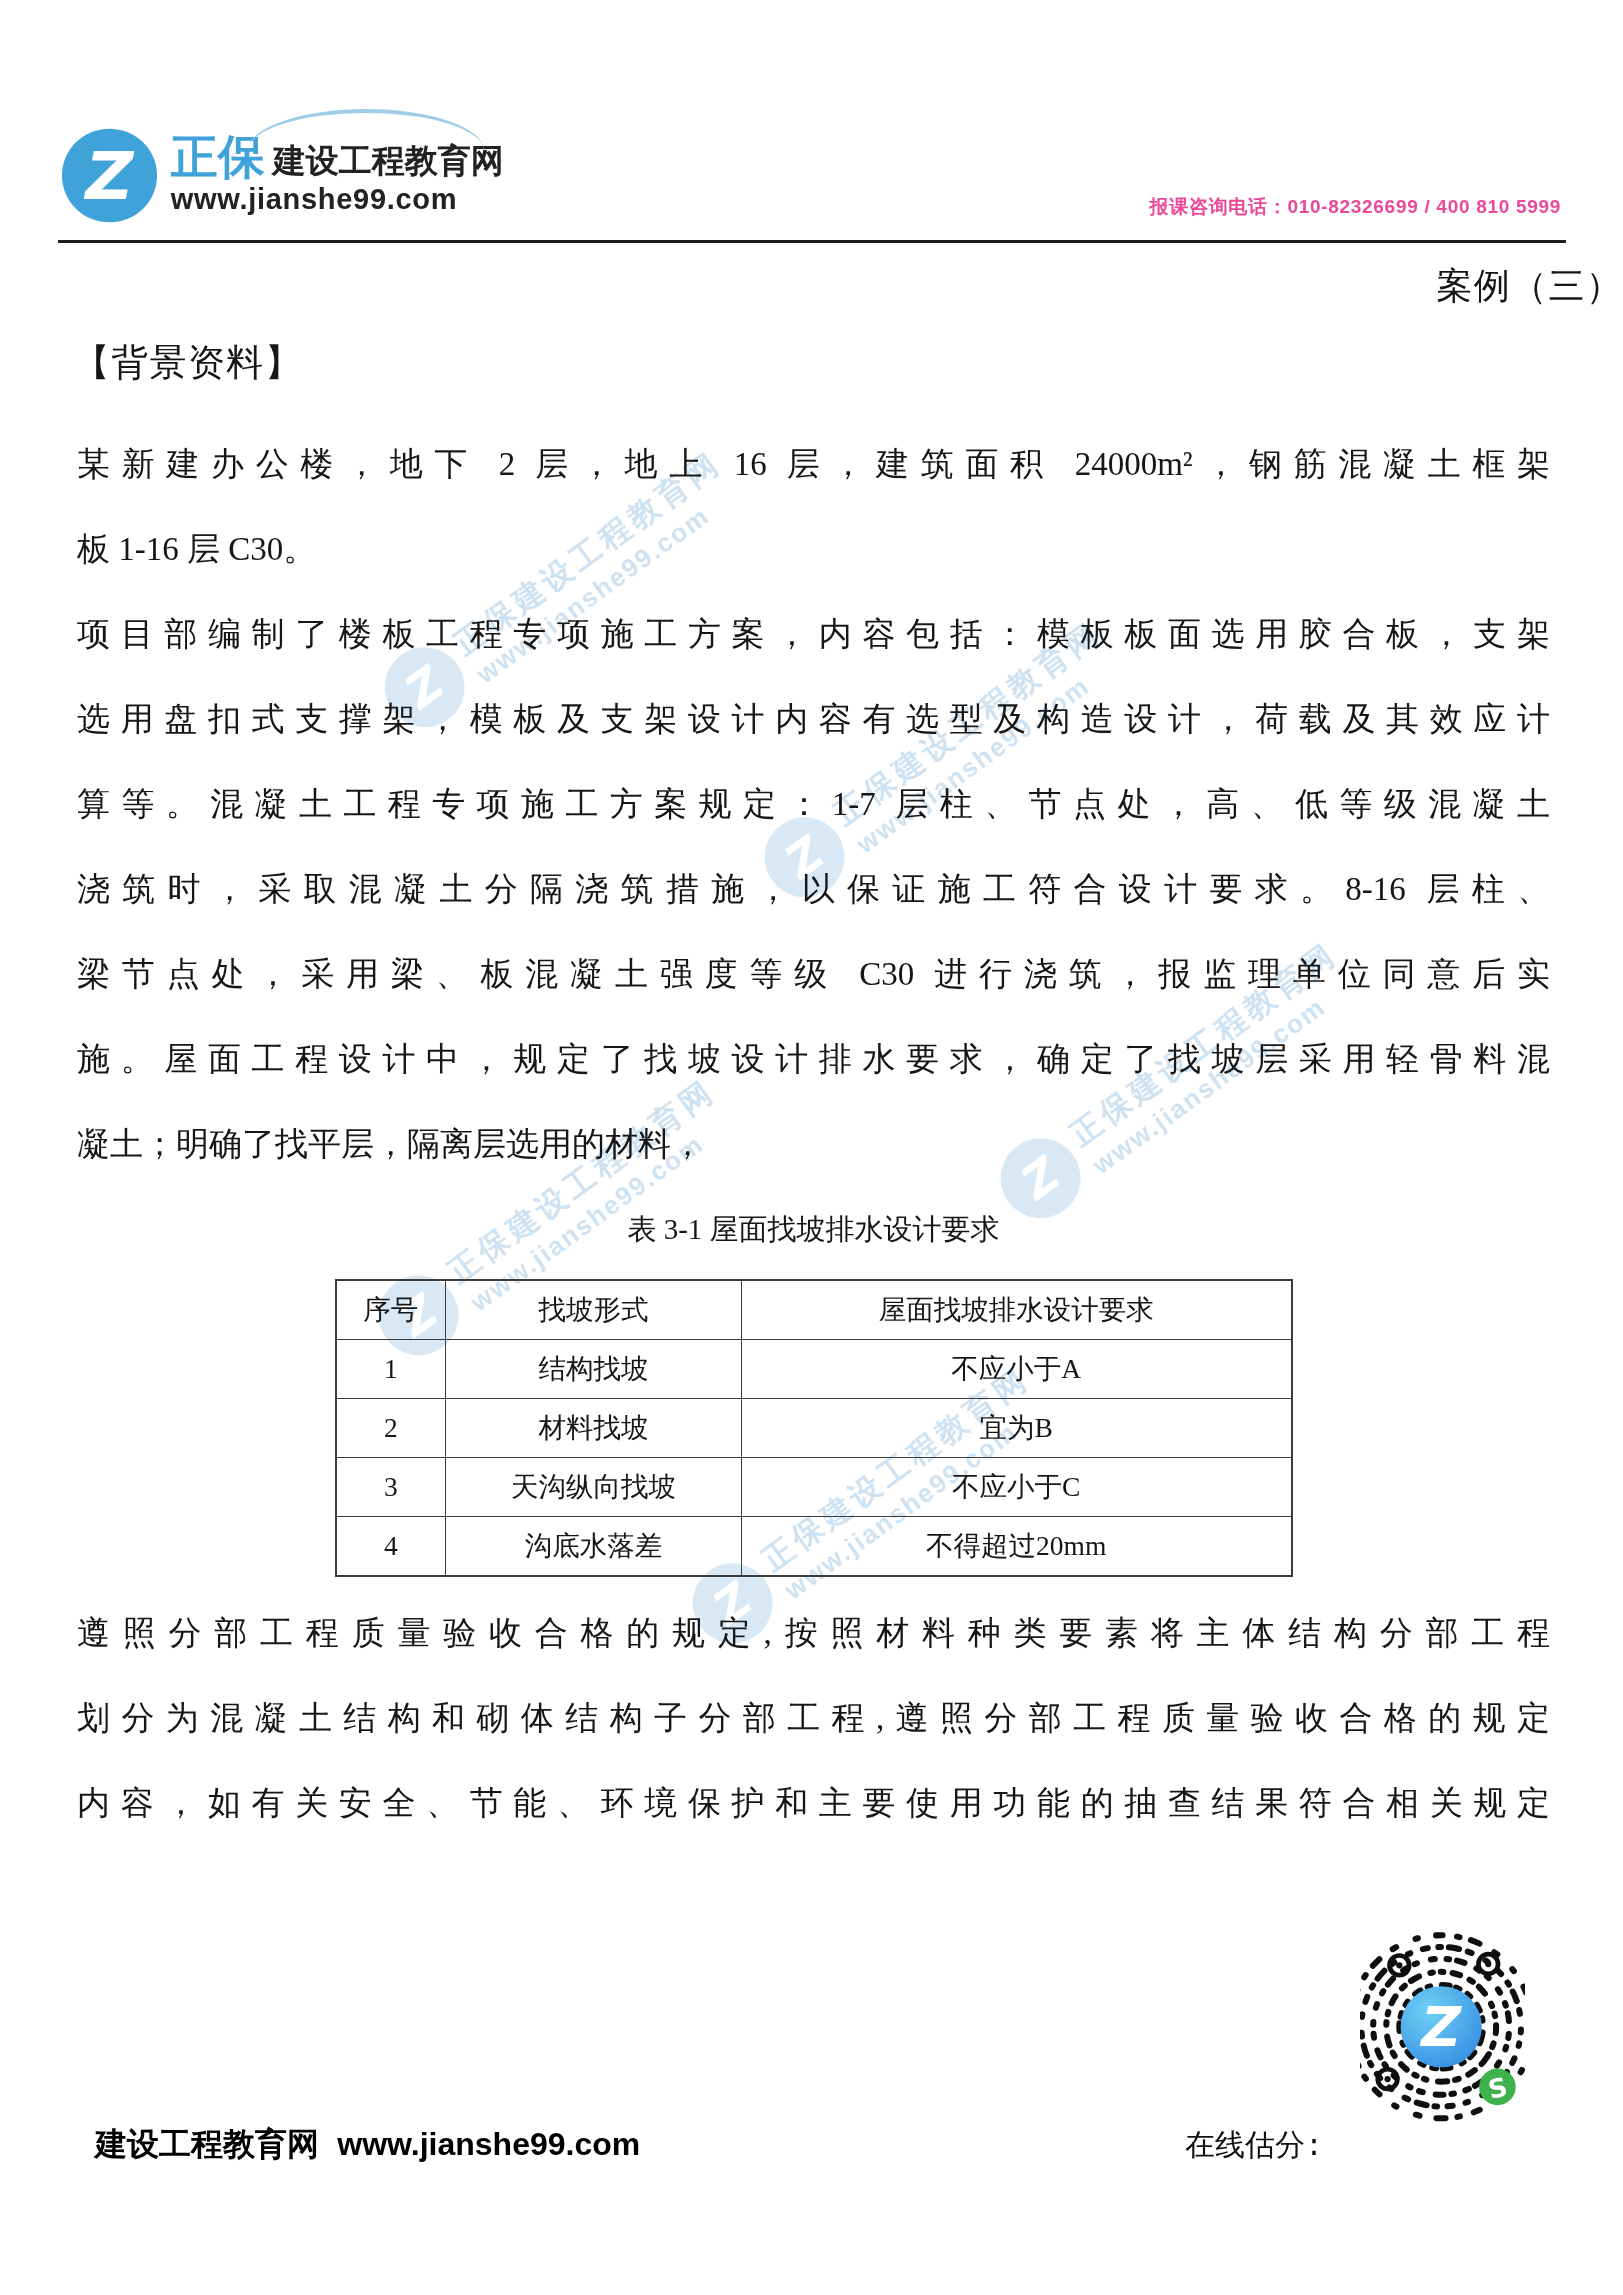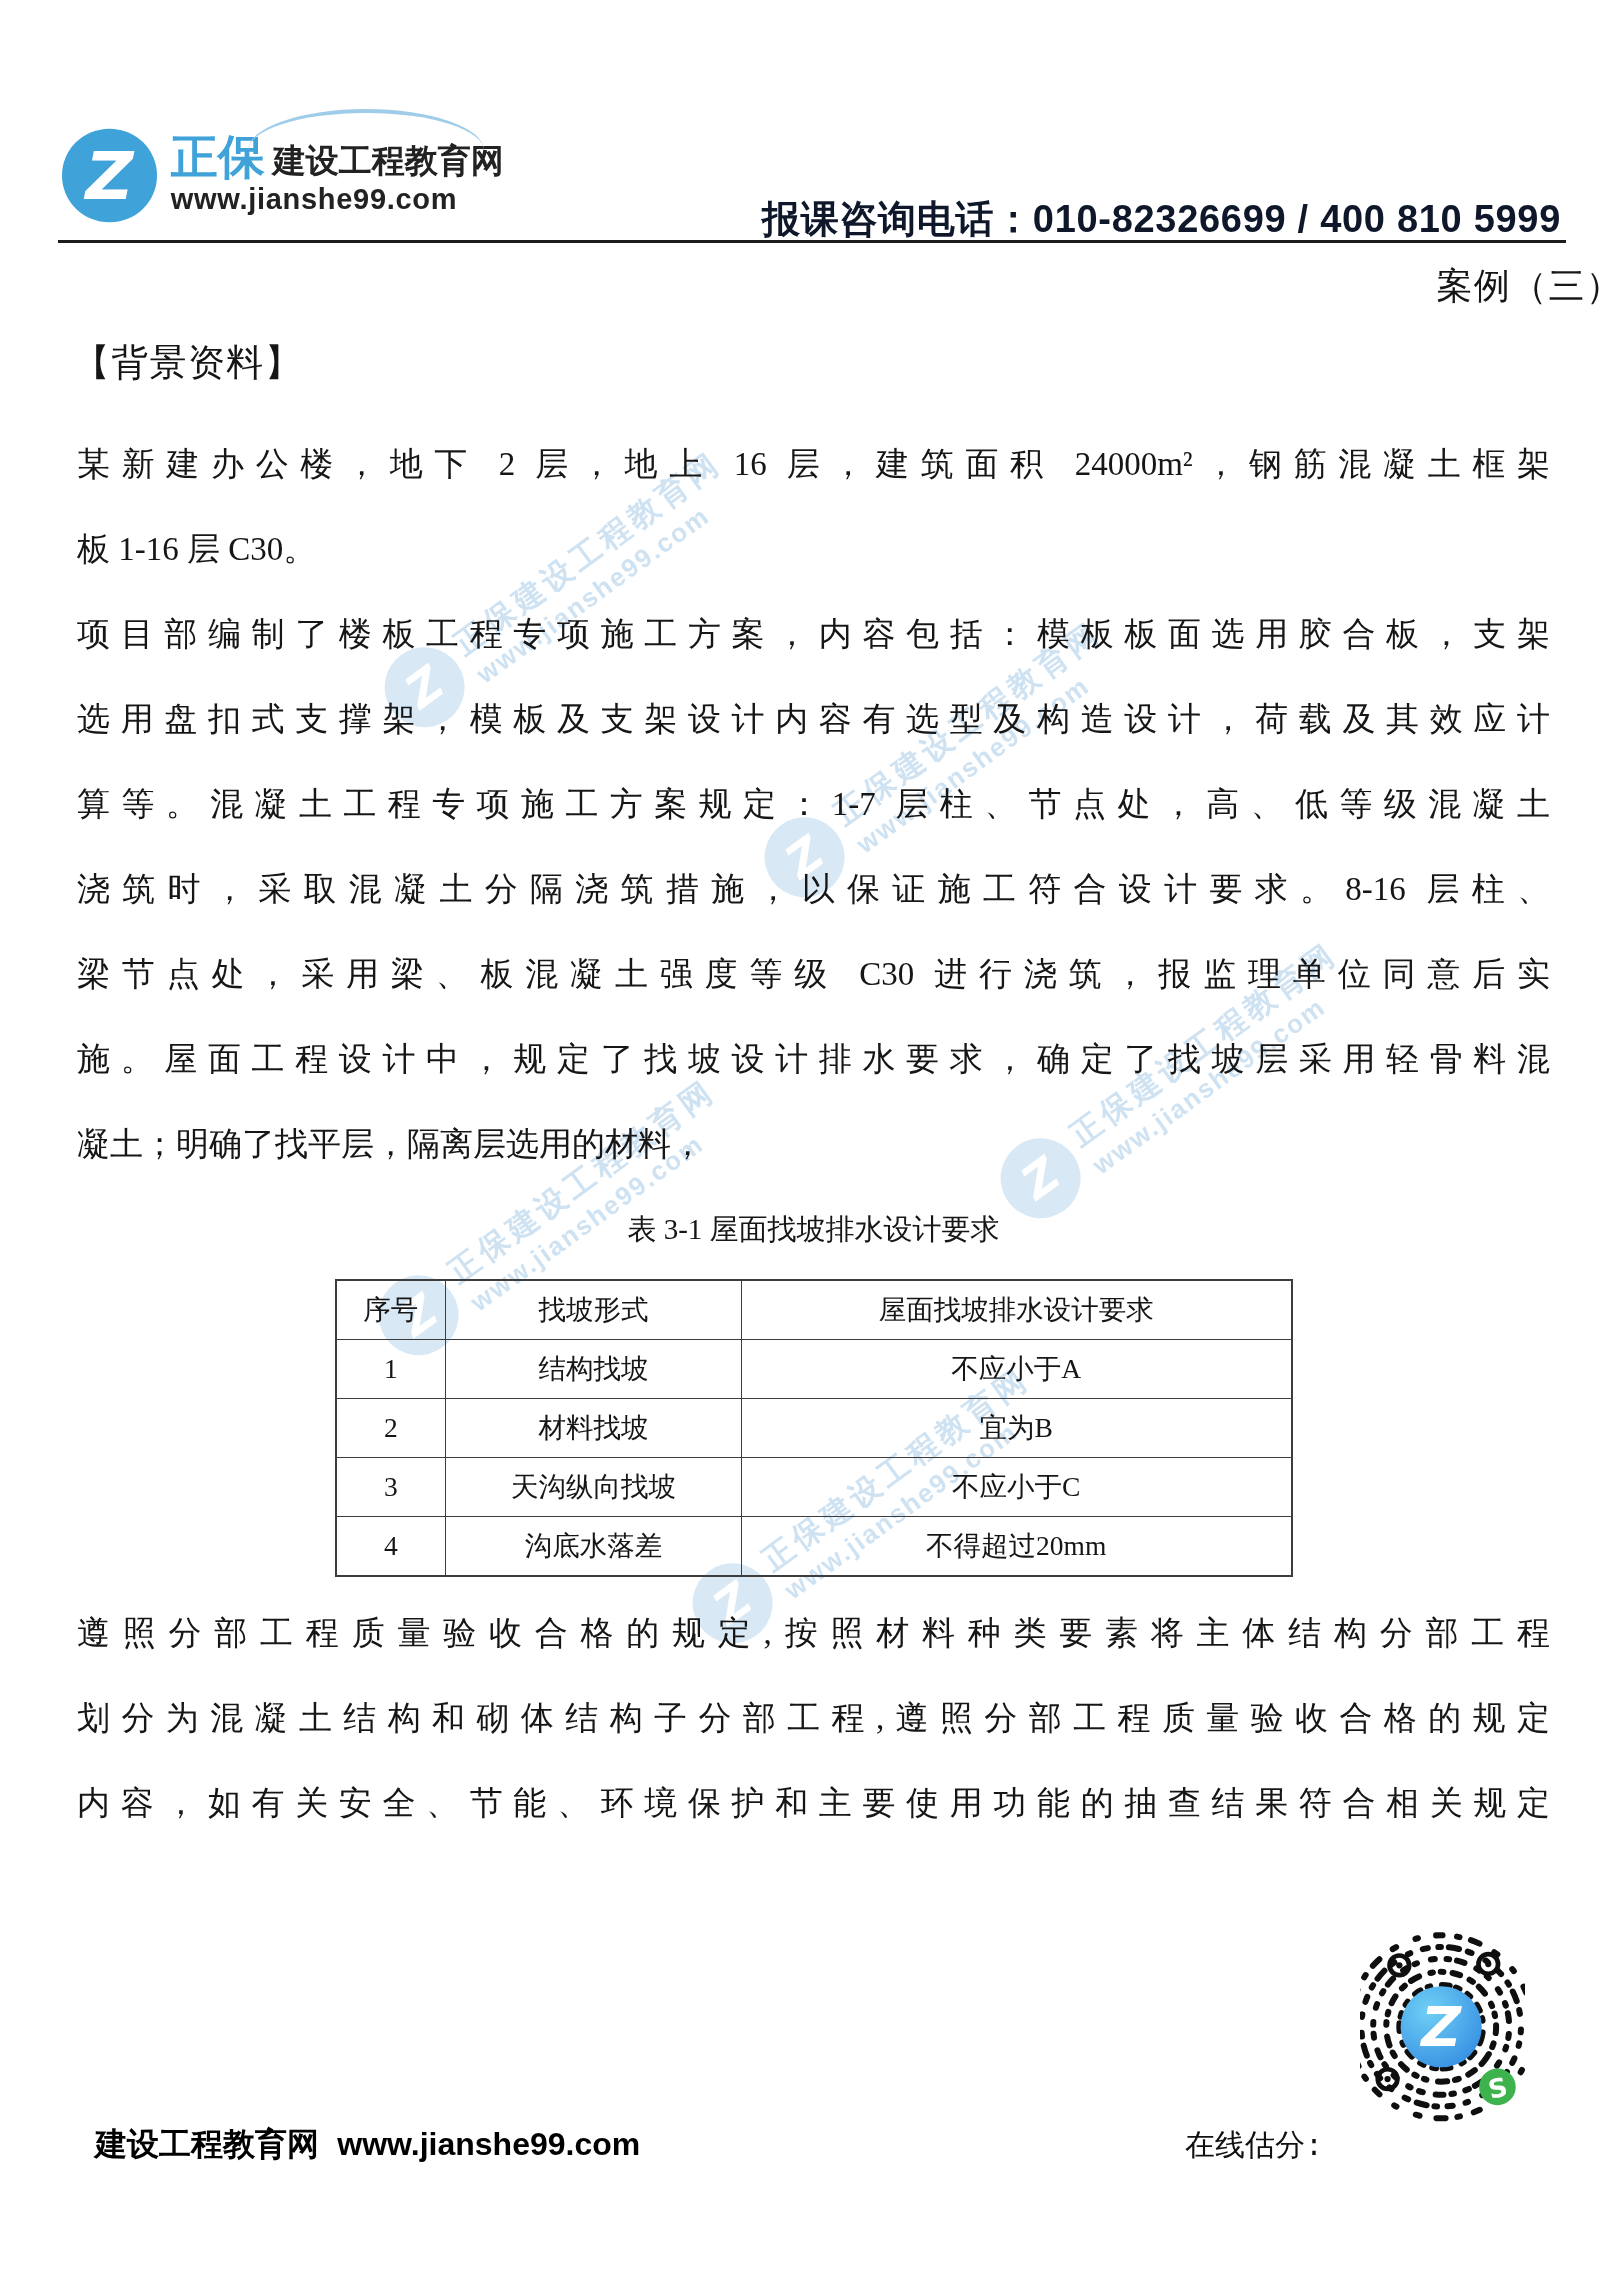--- a/index.html
+++ b/index.html
@@ -36,21 +36,21 @@
     position:absolute;left:77px;top:-17px;width:236px;height:79px;
     border:0;border-top:4.6px solid #9fcde9;border-radius:50%;
   }
   .logo-row{display:flex;align-items:flex-end;gap:8px;}
   .logo-zb{color:#3fa3da;font-size:47px;line-height:47px;font-weight:700;font-family:"Liberation Sans","DejaVu Sans",sans-serif;}
   .logo-site{color:#222;font-size:33px;line-height:39px;font-weight:700;font-family:"Liberation Sans","DejaVu Sans",sans-serif;}
   .logo-url{color:#222;font-size:29px;line-height:38px;font-weight:700;letter-spacing:0.7px;font-family:"Liberation Sans","DejaVu Sans",sans-serif;}
   .phone{
     position:absolute;right:62px;top:194px;
     font-family:"Liberation Sans","DejaVu Sans",sans-serif;
-    font-size:38px;font-weight:700;color:#0f172a;letter-spacing:0.7px;
+    font-size:19px;font-weight:700;color:#ec4899;letter-spacing:0.7px;
   }
   .rule{position:absolute;left:58px;top:240px;width:1508px;height:3.3px;background:#1c1c1c;}
   
   .doc-title{position:absolute;left:0;top:262px;width:1623px;text-align:right;font-size:36px;letter-spacing:1.3px;}
   .section-heading{position:absolute;left:73px;top:338px;font-size:37px;letter-spacing:1.3px;}
   
   .content{position:absolute;left:77px;top:422px;width:1473px;font-size:33px;}
   .bline{height:85px;line-height:85px;text-align:justify;text-align-last:justify;}
   .bline.endp{text-align-last:left;}
   .tbl-caption{height:85px;line-height:85px;text-align:center;font-size:29px;}

